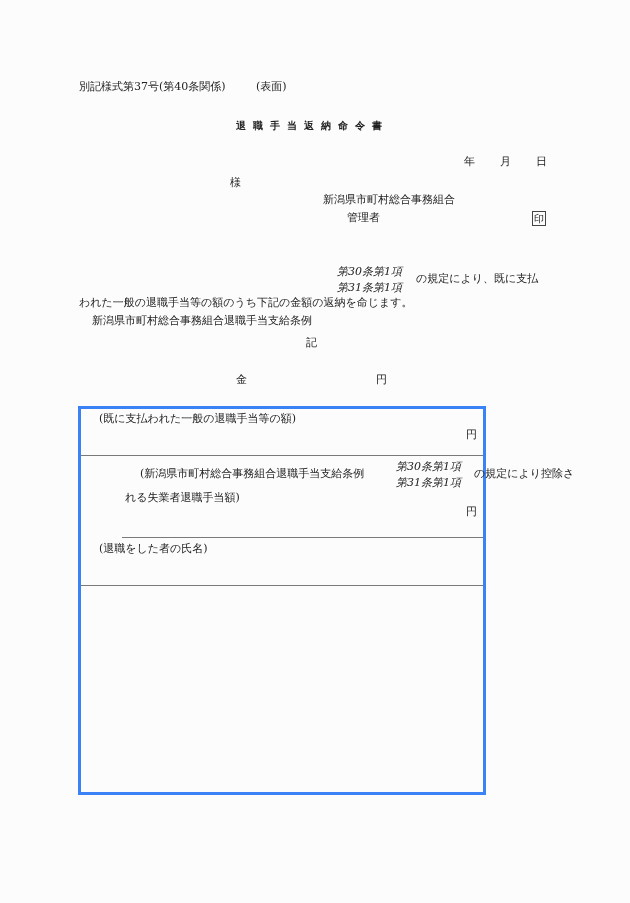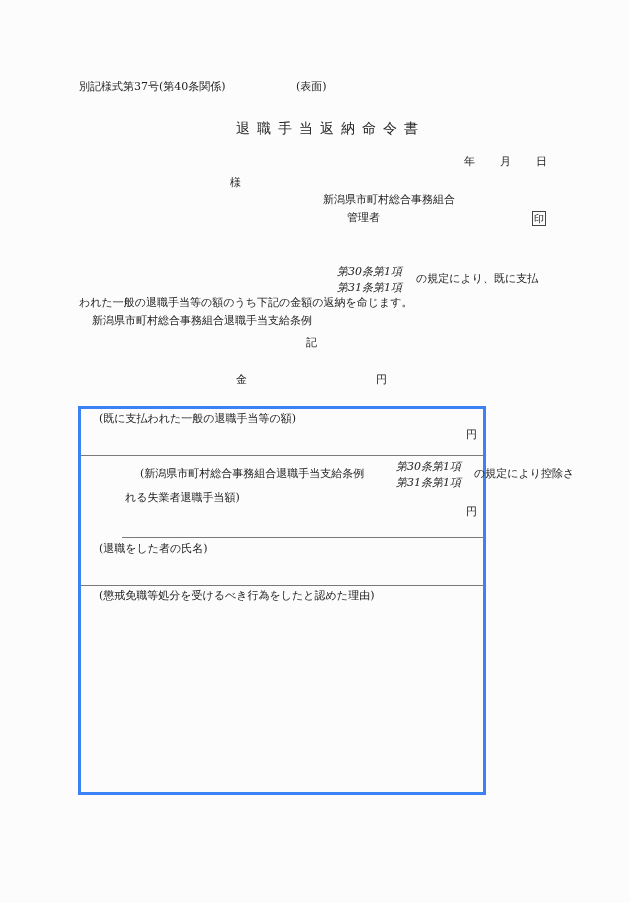--- a/index.html
+++ b/index.html
@@ -6,40 +6,40 @@
   body {
     width: 630px; height: 903px;
     background: #fcfcfc;
     font-family: "DejaVu Serif", "Liberation Serif", serif;
     color: #222;
     font-size: 11px;
     position: relative;
     overflow: hidden;
   }
   .abs { position: absolute; white-space: nowrap; line-height: 1; }
-  .title { letter-spacing: 7px; font-size: 14px; }
+  .title { letter-spacing: 7px; font-size: 10px; font-weight: bold; }
   .seal {
     display: inline-block; border: 1px solid #444; padding: 1px 1px;
     font-size: 10px; line-height: 11px;
   }
   .stack { display: inline-block; vertical-align: middle; line-height: 16px; font-size: 11px; font-style: italic; }
   .table {
     position: absolute; left: 78px; top: 406px; width: 408px; height: 389px;
     border: 3px solid #3b82f6; box-sizing: border-box;
   }
   .row { position: absolute; left: 0; right: 0; border-bottom: 1px solid #7a7a7a; box-sizing: border-box; }
   .row.last { border-bottom: none; }
   .cell-text { position: absolute; white-space: nowrap; line-height: 1; font-size: 11px; }
   .yen { position: absolute; right: 6px; font-size: 11px; line-height: 1; }
 </style>
 </head>
 <body>
 
 <div class="abs" style="left:79px; top:81px;">別記様式第37号(第40条関係)</div>
-<div class="abs" style="left:256px; top:81px;margin-left:40px;">(表面)</div>
+<div class="abs" style="left:256px; top:81px;">(表面)</div>
 <div class="abs title" style="left:236px; top:121px;">退職手当返納命令書</div>
 
 <div class="abs" style="left:464px; top:156px;">年</div>
 <div class="abs" style="left:500px; top:156px;">月</div>
 <div class="abs" style="left:536px; top:156px;">日</div>
 
 <div class="abs" style="left:230px; top:177px;">様</div>
 
 <div class="abs" style="left:323px; top:194px;">新潟県市町村総合事務組合</div>
 <div class="abs" style="left:347px; top:212px;">管理者</div>
@@ -74,16 +74,13 @@
         <div>第31条第1項</div>
       </div>
     </div>
     <div class="cell-text" style="left:352px; top:12px;">の規定により控除さ</div>
     <div class="cell-text" style="left:3px; top:36px;">れる失業者退職手当額)</div>
     <div class="yen" style="top:50px;">円</div>
   </div>
   <div class="row" style="top:129px; height:48px;">
     <div class="cell-text" style="left:18px; top:5px;">(退職をした者の氏名)</div>
   </div>
-  <div class="row last" style="top:177px; bottom:0;">
-    <div class="cell-text" style="left:18px; top:4px;">(懲戒免職等処分を受けるべき行為をしたと認めた理由)</div>
-  </div>
 </div>
 
 </body></html>

